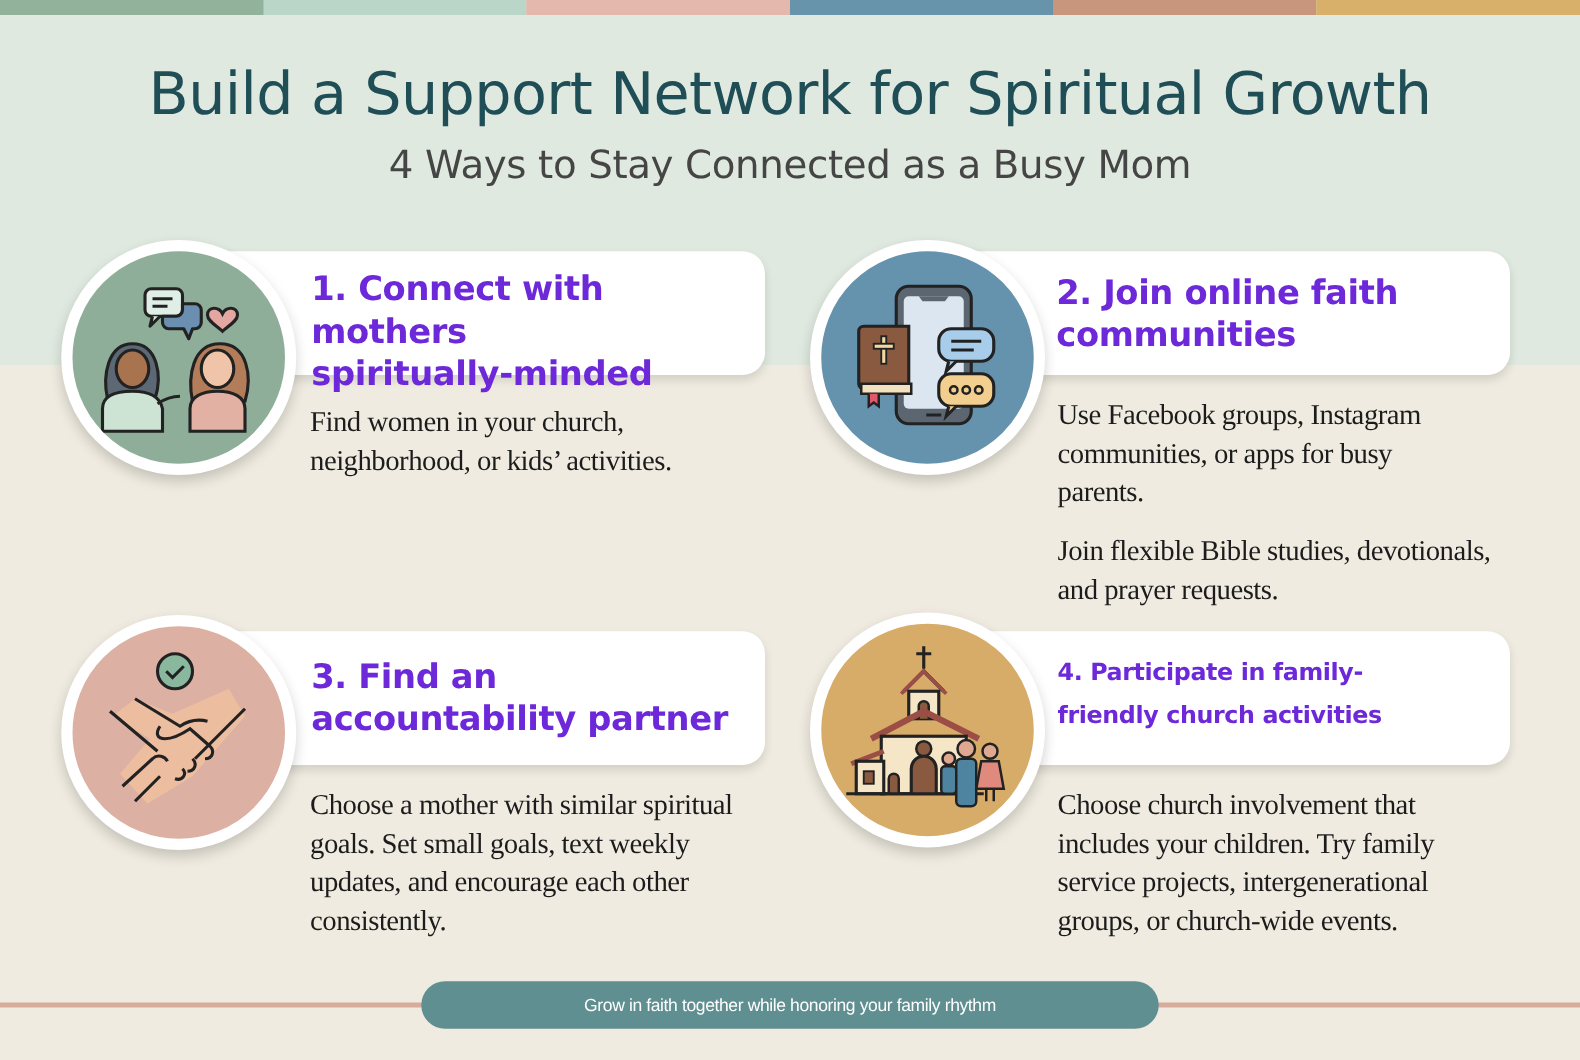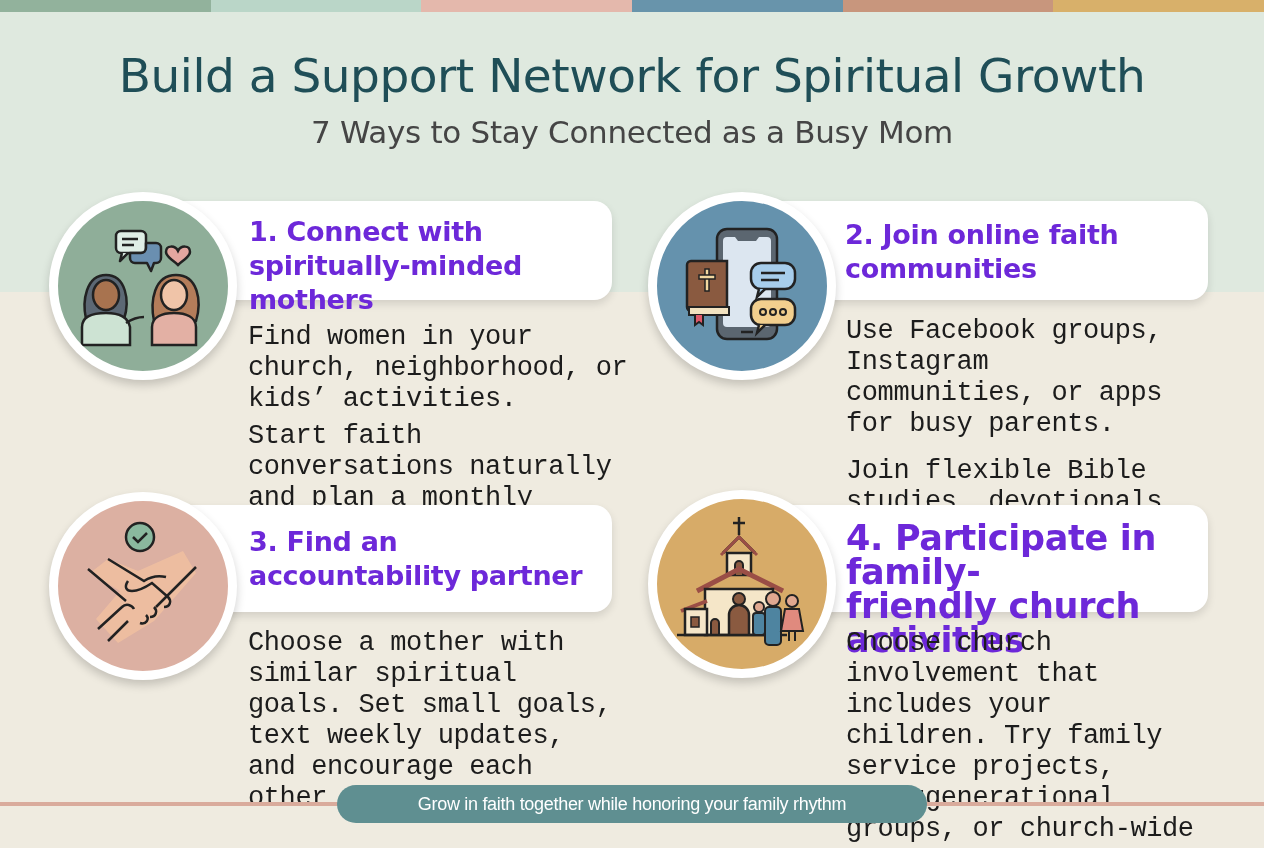--- a/index.html
+++ b/index.html
@@ -39,60 +39,60 @@
     position: absolute; font-family: "DejaVu Sans", sans-serif; font-weight: bold;
     font-size: 27px; line-height: 34px; color: #6d28d9; letter-spacing: -0.3px;
   }
   .circle {
     position: absolute; width: 188px; height: 188px; border-radius: 50%;
     border: 9px solid #ffffff; box-shadow: 0 5px 10px rgba(0,0,0,0.18);
     display: flex; align-items: center; justify-content: center; overflow: hidden;
   }
   .circle svg { width: 150px; height: 150px; }
   .desc {
-    position: absolute; font-family: Liberation Mono, monospace;
-    font-size: 27px; line-height: 31px; color: #1c1c1c; letter-spacing: -0.4px;
+    position: absolute; font-family: Liberation Serif, serif;
+    font-size: 23px; line-height: 31px; color: #1c1c1c; letter-spacing: -0.4px;
   }
   .desc p { margin: 0; }
   .desc p + p { margin-top: 6px; }
 
   .divider {
     position: absolute; left: 0; top: 802px; width: 1264px; height: 4px; background: #d9ab9c;
   }
   .pill {
     position: absolute; left: 337px; top: 785px; width: 590px; height: 38px;
     background: #5f8f91; border-radius: 19px; color: #ffffff;
-    font-family: "Liberation Sans", sans-serif; font-size: 18px;
+    font-family: "Liberation Sans", sans-serif; font-size: 14px;
     display: flex; align-items: center; justify-content: center; letter-spacing: -0.3px;
   }
 </style>
 </head>
 <body>
 
 <div class="bg-top"></div>
 <div class="bg-bottom"></div>
 
 <div class="stripe-bar">
   <span style="background:#92b29c"></span>
   <span style="background:#bad6c8"></span>
   <span style="background:#e4b8ac"></span>
   <span style="background:#6894ab"></span>
   <span style="background:#c8967d"></span>
   <span style="background:#d8b06a"></span>
 </div>
 
 <h1 class="title">Build a Support Network for Spiritual Growth</h1>
-<div class="subtitle">7 Ways to Stay Connected as a Busy Mom</div>
+<div class="subtitle">4 Ways to Stay Connected as a Busy Mom</div>
 
 <div>
   <div class="card" style="left:150px; top:201px; width:462px; height:99px;"></div>
   <div class="card-title" style="left:249px; top:215px; width:360px;">
     <div>1. Connect with</div>
+    <div>mothers</div>
     <div>spiritually-minded</div>
-    <div>mothers</div>
   </div>
   <div class="circle" style="left:49px; top:192px; background:#8fae99;">
     <svg viewBox="0 0 150 150">
 
       <rect x="48" y="20" width="30" height="22" rx="5" fill="#dfeee6" stroke="#222" stroke-width="2.5"></rect>
       <path d="M54 42 L52 50 L60 42" fill="#dfeee6" stroke="#222" stroke-width="2.5" stroke-linejoin="round"></path>
       <line x1="54" y1="28" x2="70" y2="28" stroke="#222" stroke-width="2.5"></line>
       <line x1="54" y1="34" x2="66" y2="34" stroke="#222" stroke-width="2.5"></line>
       <path d="M78 32 h10 a5 5 0 0 1 5 5 v10 a5 5 0 0 1 -5 5 h-2 l-3 8 l-4 -8 h-12 a5 5 0 0 1 -5 -5 v-5 h11 a5 5 0 0 0 5 -5 z" fill="#6a8fb0" stroke="#222" stroke-width="2.5" stroke-linejoin="round"></path>
 
@@ -103,21 +103,20 @@
       <path d="M14 134 v-18 c0 -10 10 -14 24 -14 c14 0 22 4 24 14 v18 z" fill="#cde3d3" stroke="#222" stroke-width="2.5"></path>
       <path d="M58 112 c6 -4 12 -6 18 -6" fill="none" stroke="#222" stroke-width="2.5"></path>
 
       <path d="M86 110 c-4 -20 0 -46 22 -46 c22 0 26 26 20 46 z" fill="#b47d5a" stroke="#222" stroke-width="2.5"></path>
       <ellipse cx="106" cy="84" rx="13" ry="15" fill="#f0c4a8" stroke="#222" stroke-width="2.5"></ellipse>
       <path d="M84 134 v-18 c0 -10 10 -14 22 -14 c12 0 22 4 22 14 v18 z" fill="#e3b0a4" stroke="#222" stroke-width="2.5"></path>
     </svg>
   </div>
   <div class="desc" style="left:248px; top:322px; width:380px;">
     <p>Find women in your church, neighborhood, or kids’ activities.</p>
-    <p>Start faith conversations naturally and plan a monthly coffee meet-up.</p>
   </div>
 </div>
 
 <div>
   <div class="card" style="left:748px; top:201px; width:460px; height:99px;"></div>
   <div class="card-title" style="left:845px; top:218px; width:360px;">
     <div>2. Join online faith</div>
     <div>communities</div>
   </div>
   <div class="circle" style="left:648px; top:192px; background:#6592ad;">
@@ -168,21 +167,21 @@
       <path d="M65 26 l5 5 l9 -9" stroke="#222" stroke-width="2.5" fill="none"></path>
     </svg>
   </div>
   <div class="desc" style="left:248px; top:628px; width:370px;">
     <p>Choose a mother with similar spiritual goals. Set small goals, text weekly updates, and encourage each other consistently.</p>
   </div>
 </div>
 
 <div>
   <div class="card" style="left:748px; top:505px; width:460px; height:107px;"></div>
-  <div class="card-title" style="left:846px; top:521px; width:362px; font-size:35px;">
+  <div class="card-title" style="left:846px; top:521px; width:362px; font-size:19px;">
     <div>4. Participate in family-</div>
     <div>friendly church activities</div>
   </div>
   <div class="circle" style="left:648px; top:490px; background:#d7ab68;">
     <svg viewBox="0 0 150 150">
 
       <line x1="72" y1="8" x2="72" y2="26" stroke="#222" stroke-width="2.5"></line>
       <line x1="66" y1="14" x2="78" y2="14" stroke="#222" stroke-width="2.5"></line>
 
       <path d="M56 44 l16 -16 l16 16" fill="none" stroke="#222" stroke-width="3"></path>

